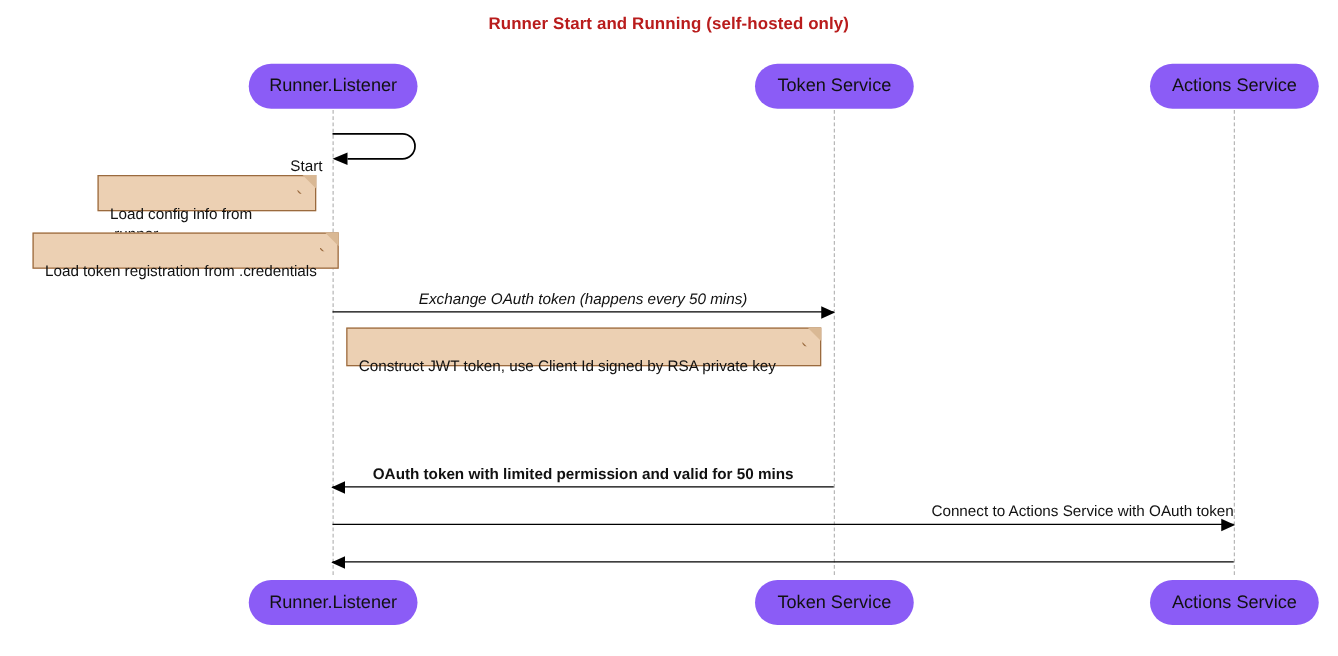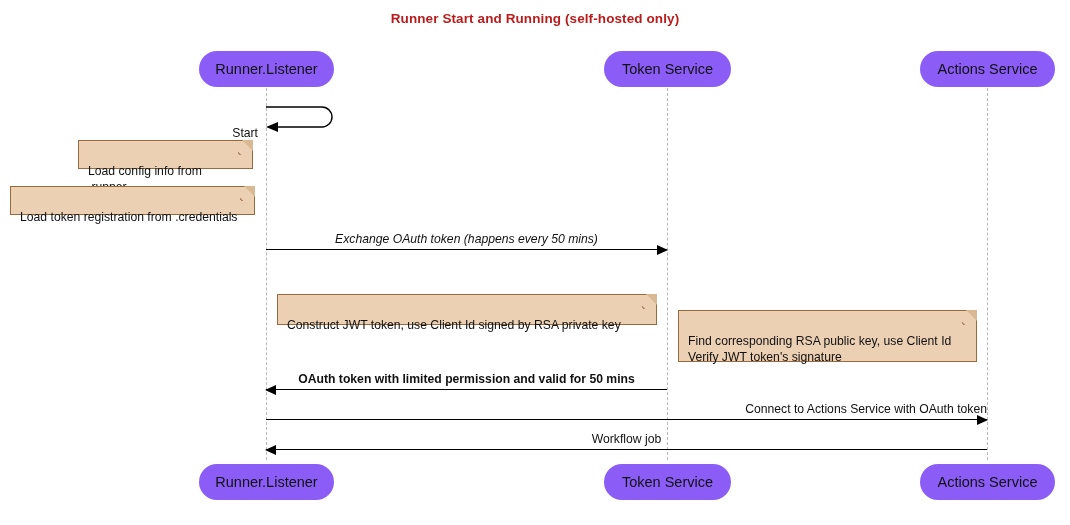--- a/index.html
+++ b/index.html
@@ -159,52 +159,45 @@
     </svg>
   </div>
   <div class="msg-label" style="left:180px; top:103px; width:78px; text-align:right;margin-top:23px;">Start</div>
 
   <div class="note" style="left:78px; top:140px; width:175px; height:29px;">
     <span>Load config info from .runner</span>
     <span class="fold"></span>
     <span class="fold-edge"></span>
   </div>
 
-  <div class="note" style="left:10px; top:186px; width:245px; height:29px;">
+  <div class="note" style="left:26px; top:186px; width:245px; height:29px;">
     <span>Load token registration from .credentials</span>
     <span class="fold"></span>
     <span class="fold-edge"></span>
   </div>
 
   <div class="msg" style="left:266px; top:249px; width:401px;">
     <span class="arrowhead right"></span>
   </div>
   <div class="msg-label" style="left:266px; top:232px; width:401px;font-style:italic;">Exchange OAuth token (happens every 50 mins)</div>
 
-  <div class="note" style="left:277px; top:262px; width:380px; height:31px;margin-top:32px;">
+  <div class="note" style="left:277px; top:262px; width:380px; height:31px;">
     <span>Construct JWT token, use Client Id signed by RSA private key</span>
     <span class="fold"></span>
     <span class="fold-edge"></span>
   </div>
 
-  <div class="note" style="left:678px; top:310px; width:299px; height:52px;">
-    <span>Find corresponding RSA public key, use Client Id
-Verify JWT token's signature</span>
-    <span class="fold"></span>
-    <span class="fold-edge"></span>
-  </div>
 
   <div class="msg" style="left:266px; top:389px; width:401px;">
     <span class="arrowhead left"></span>
   </div>
   <div class="msg-label" style="left:266px; top:372px; width:401px;font-weight:bold;">OAuth token with limited permission and valid for 50 mins</div>
 
   <div class="msg" style="left:266px; top:419px; width:721px;">
     <span class="arrowhead right"></span>
   </div>
   <div class="msg-label" style="left:266px; top:402px; width:721px;text-align:right;">Connect to Actions Service with OAuth token</div>
 
   <div class="msg" style="left:266px; top:449px; width:721px;">
     <span class="arrowhead left"></span>
   </div>
-  <div class="msg-label" style="left:266px; top:432px; width:721px;">Workflow job</div>
 
 </div>
 
 </body></html>

